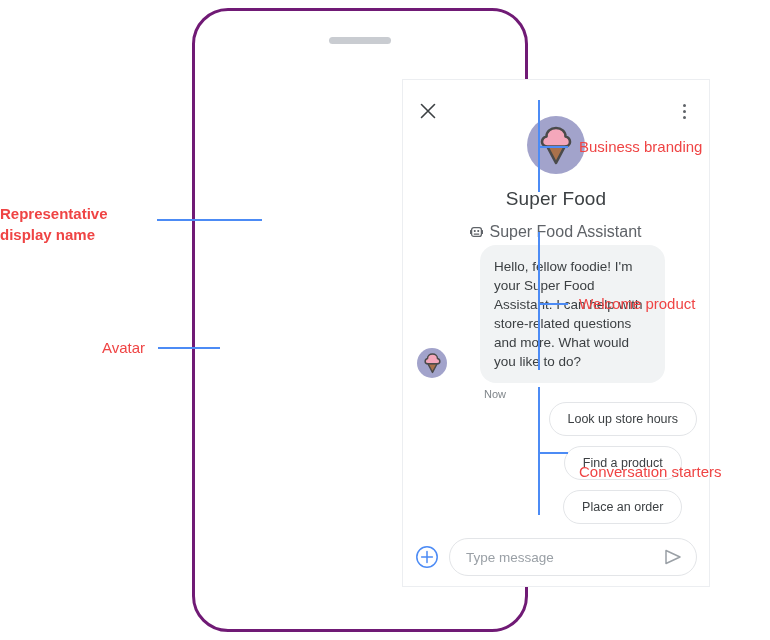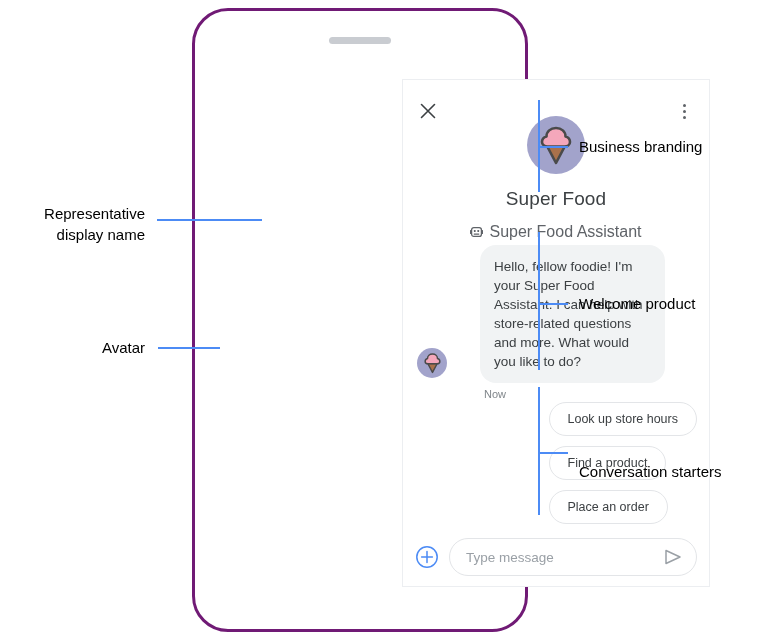--- a/index.html
+++ b/index.html
@@ -94,21 +94,21 @@
     color: #3c4043;
   }
   #timestamp {
     margin-top: 5px; margin-left: 4px;
     font-size: 11px; color: #80868b;
   }
 
   
   #chips {
     position: absolute; right: 12px; top: 322px;
-    display: flex; flex-direction: column; align-items: flex-start; gap: 10px;
+    display: flex; flex-direction: column; align-items: center; gap: 10px;
   }
   .chip {
     border: 1px solid #e3e5e8;
     border-radius: 18px;
     padding: 9px 18px;
     font-size: 12.5px;
     color: #3c4043;
     background: #fff;
     white-space: nowrap;
   }
@@ -132,21 +132,21 @@
     font-size: 13.5px; color: #4c1d95;
     font-family: "Liberation Sans", sans-serif;
     background: transparent;
   }
   #msg-input::placeholder { color: #9aa0a6; }
   #send-btn { width: 22px; height: 22px; flex: 0 0 auto; }
 
   
   .anno-label {
     position: absolute;
-    color: #000000;
+    color: #ef4444;
     font-size: 15px;
     line-height: 21px;
   }
   .bracket {
     position: absolute;
     border-left: 2px solid #4c8bf5;
   }
   .tick {
     position: absolute;
     border-top: 2px solid #4c8bf5;
@@ -239,21 +239,21 @@
             <svg width="22" height="22" viewBox="0 0 22 22" aria-hidden="true">
               <path d="M4 4.5 L18 11 L4 17.5 Z" fill="none" stroke="#9aa0a6" stroke-width="1.5" stroke-linejoin="round"></path>
             </svg>
           </span>
         </div>
       </div>
 
     </div>
   </div>
 
-  <div class="anno-label" style="left:0; top:203px; width:145px; text-align:right;">
+  <div class="anno-label" style="left:0; top:203px; width:145px; text-align:left;font-weight:bold;">
     <div>Representative</div>
     <div>display name</div>
   </div>
   <div class="leader" style="left:157px; top:219px; width:105px;"></div>
 
   <div class="anno-label" style="left:0; top:337px; width:145px; text-align:right;">
     <div>Avatar</div>
   </div>
   <div class="leader" style="left:158px; top:347px; width:62px;"></div>
 

